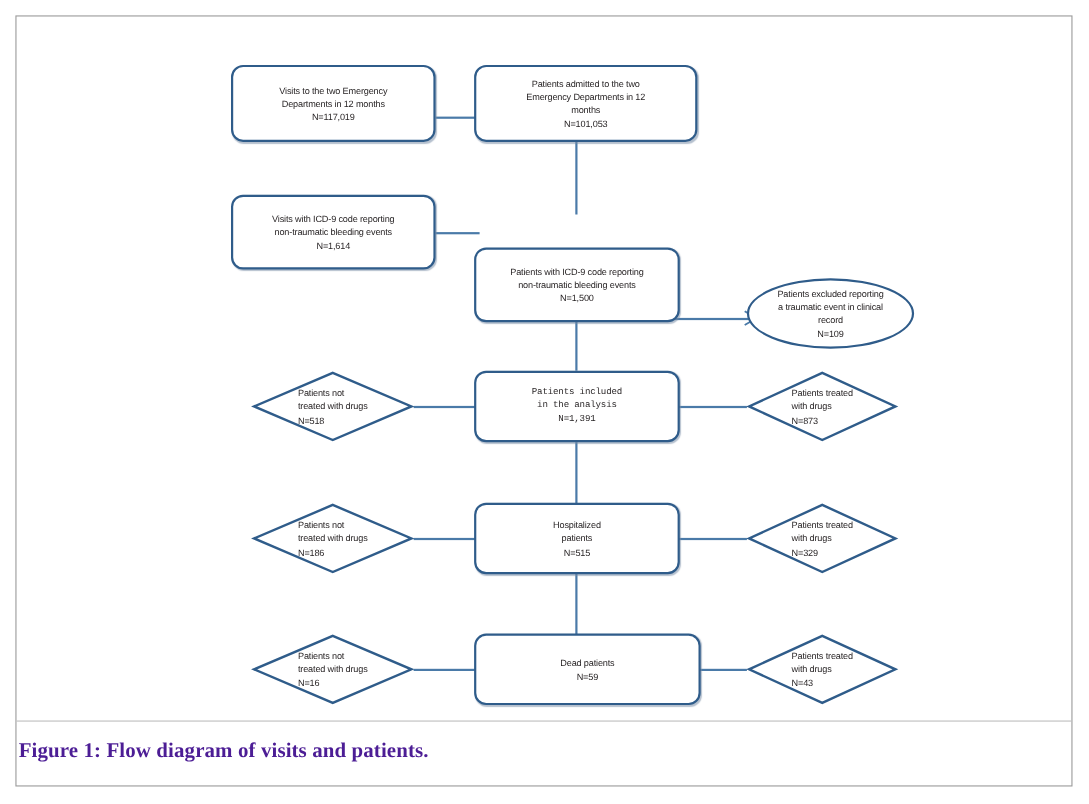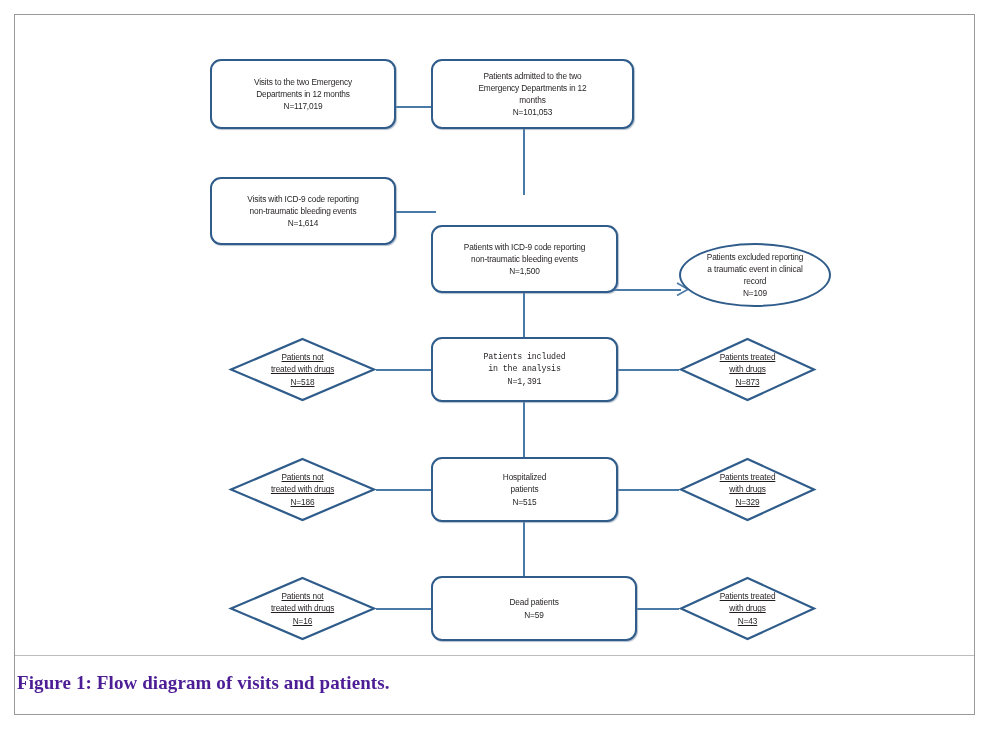--- a/index.html
+++ b/index.html
@@ -71,27 +71,25 @@
   }
   .diamond-label {
     position: absolute;
     left: 0;
     top: 0;
     width: 100%;
     height: 100%;
     display: flex;
     align-items: center;
     justify-content: center;
-    text-align: center;
     font-size: 8.3px;
     line-height: 1.45;
     letter-spacing: -0.15px;
     color: #231f20;
     white-space: pre-line;
-    text-decoration: underline;
   }
   .edge {
     position: absolute;
     background: #4a7aa8;
     z-index: 1;
   }
   .edge.h { height: 1.6px; }
   .edge.v { width: 1.6px; }
   #caption {
     position: absolute;
@@ -163,21 +161,21 @@
 non-traumatic bleeding events
 N=1,614</span>
     </div>
 
     <div class="node rbox" style="left:416px; top:162px; width:187px; height:68px;margin-top:48px;">
       <span class="node-text">Patients with ICD-9 code reporting
 non-traumatic bleeding events
 N=1,500</span>
     </div>
 
-    <div class="node ellipse" style="left:664px; top:228px; width:152px; height:64px;">
+    <div class="node ellipse" style="left:664px; top:238px; width:152px; height:64px;">
       <span class="node-text" style="padding:0 10px;">Patients excluded reporting
 a traumatic event in clinical
 record
 N=109</span>
     </div>
 
     <div class="diamond-wrap" style="left:214px; top:322px; width:147px; height:65px;">
       <svg width="147" height="65" viewBox="0 0 147 65">
         <polygon points="73.5,2 145,32.5 73.5,63 2,32.5" fill="#ffffff" stroke="#2f5c8a" stroke-width="2.2"></polygon>
       </svg>

